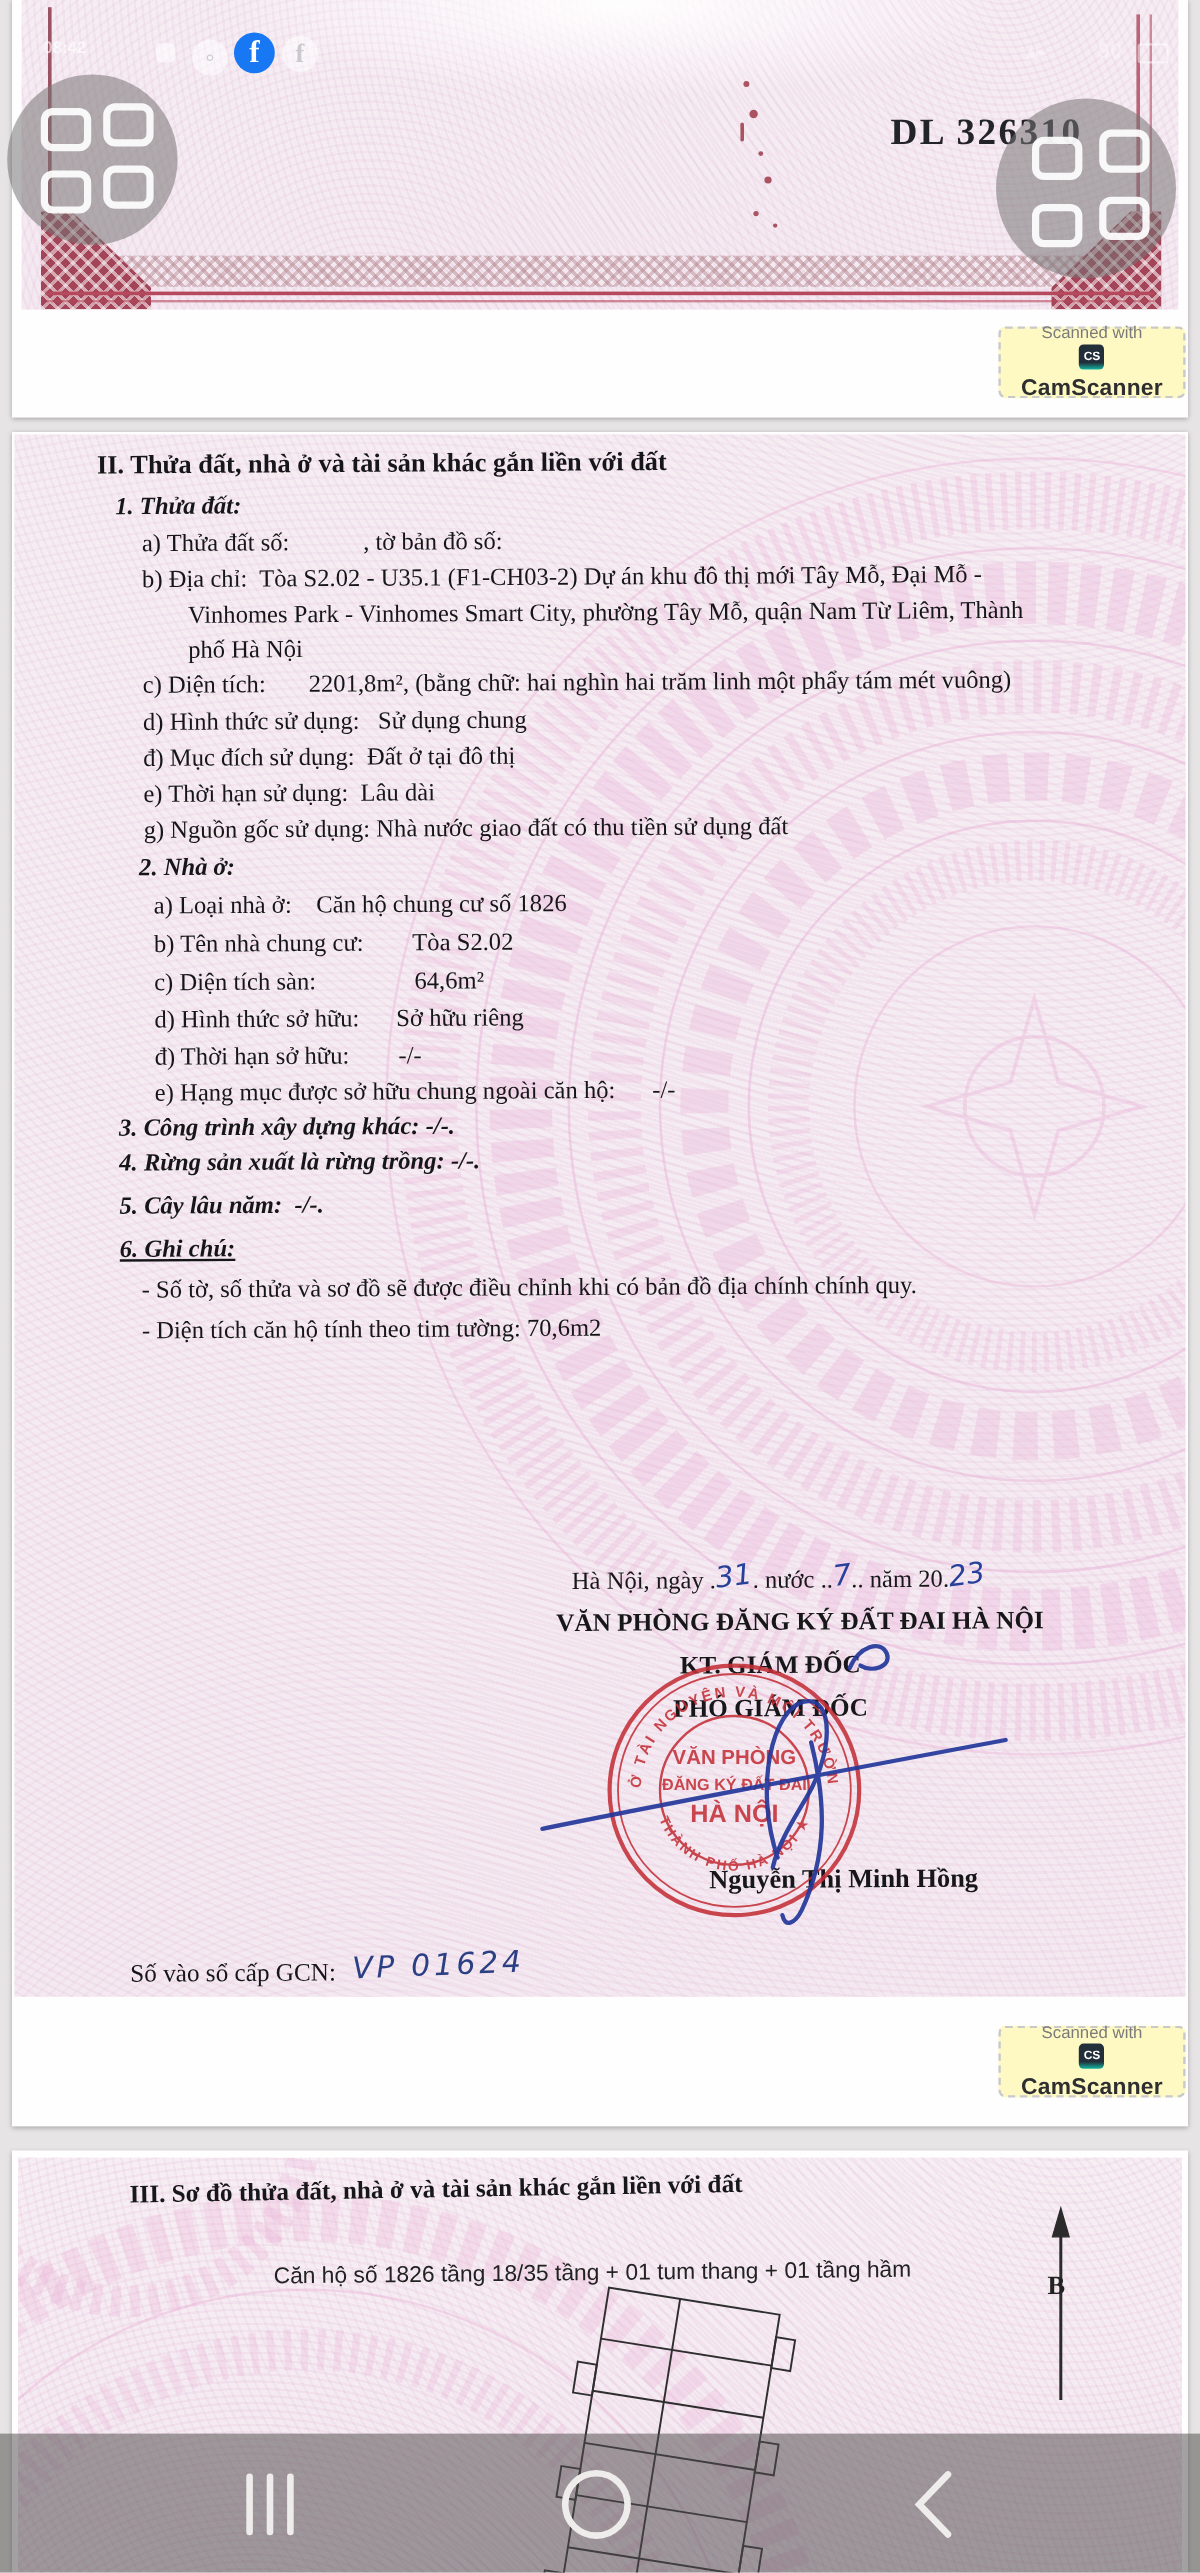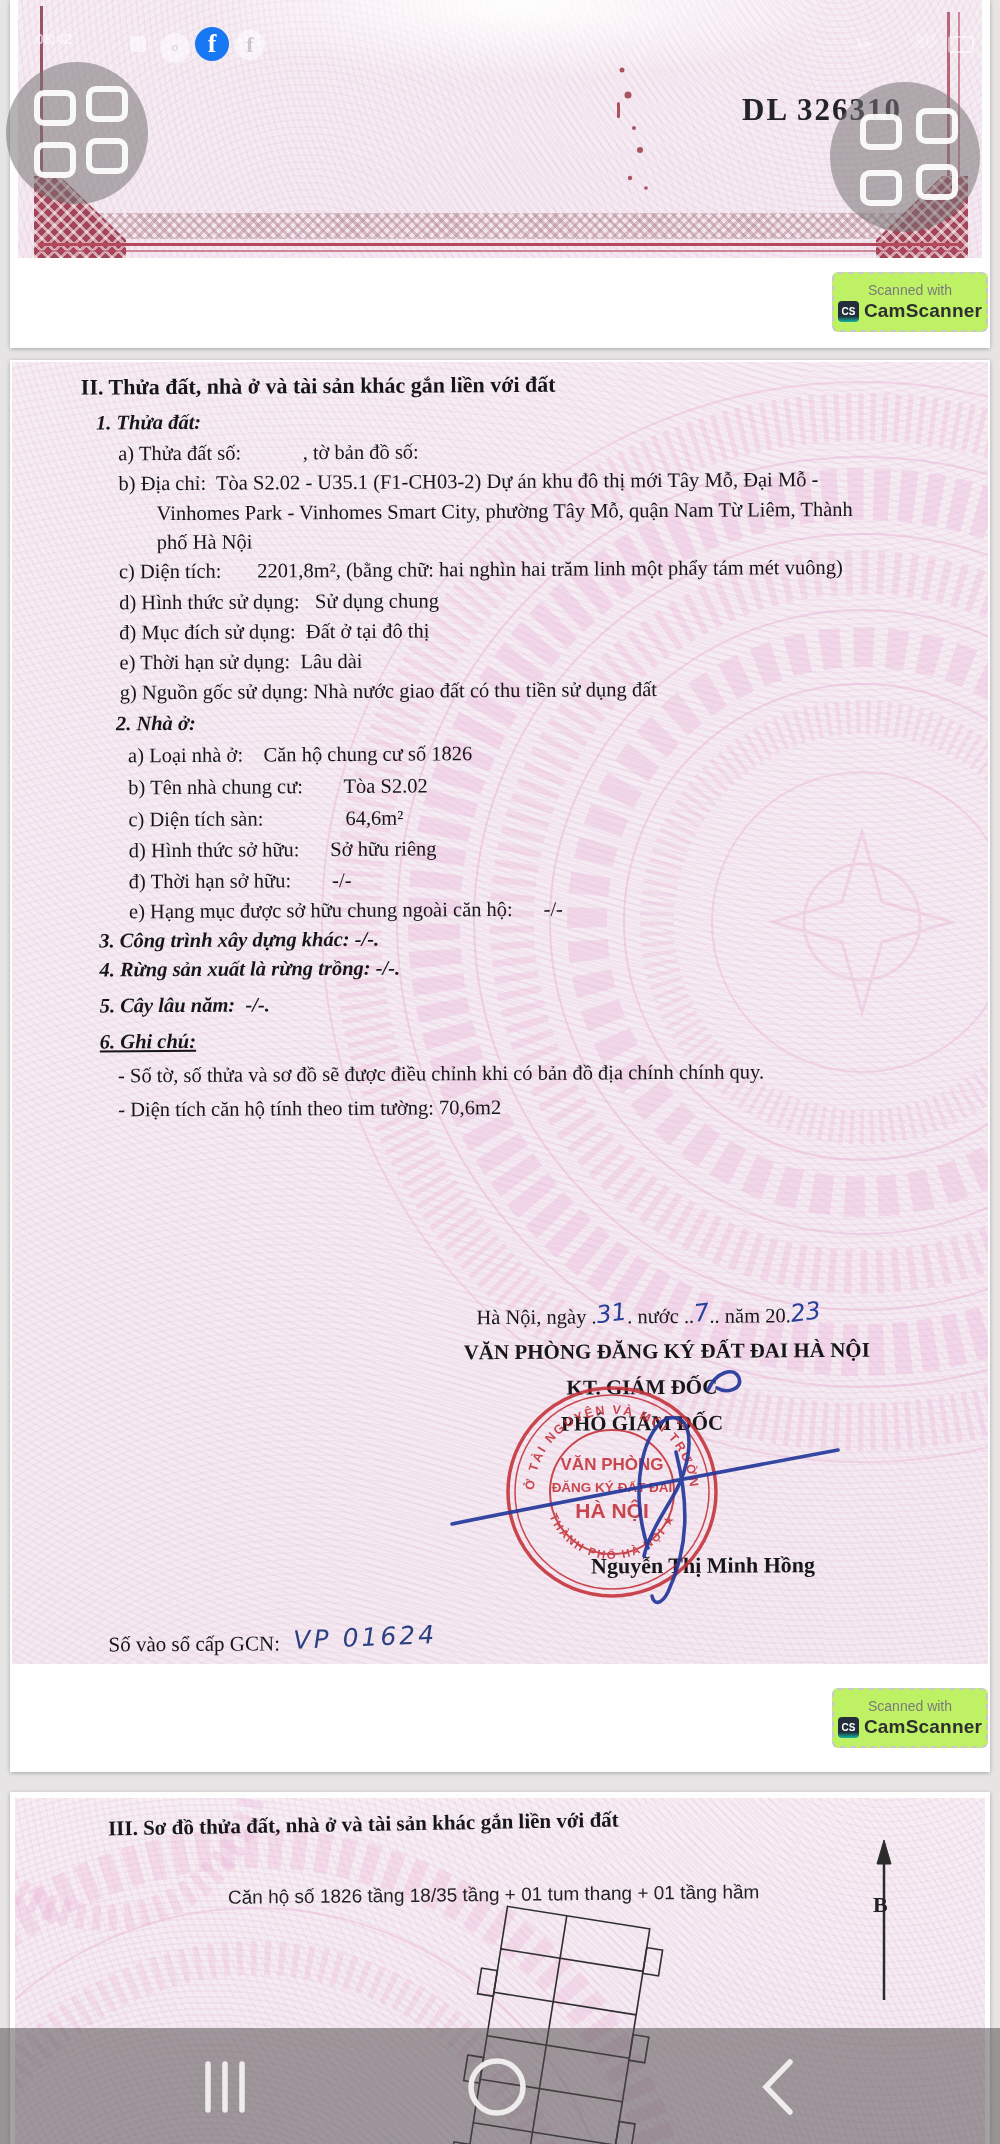--- a/index.html
+++ b/index.html
@@ -47,25 +47,25 @@
 
   
   .faint{position:absolute;color:rgba(255,255,255,.62);font-family:"Liberation Sans",sans-serif;font-weight:700;}
   .fb{position:absolute;width:34px;height:34px;border-radius:50%;background:#1877f2;color:#fff;
       display:flex;align-items:center;justify-content:center;font-family:"Liberation Serif",serif;
       font-weight:700;font-size:26px;line-height:1;}
   .fbghost{position:absolute;width:30px;height:30px;border-radius:50%;background:rgba(255,255,255,.5);color:rgba(190,190,195,.8);
       display:flex;align-items:center;justify-content:center;font-family:"Liberation Serif",serif;font-weight:700;font-size:22px;}
 
   
-  .csbadge{position:absolute;width:152px;height:56px;background:#bef264;border:2px dashed #c9c9c9;border-radius:6px;
+  .csbadge{position:absolute;width:152px;height:56px;background:#fef9c3;border:2px dashed #c9c9c9;border-radius:6px;
            display:flex;flex-direction:column;align-items:center;justify-content:center;gap:2px;
            font-family:"Liberation Sans",sans-serif;}
   .cs1{font-size:14px;color:#7a7a7a;}
-  .cs2{display:flex;align-items:center;gap:5px;}
+  .cs2{display:flex;align-items:center;gap:5px;flex-direction:column;}
   .csicon{width:21px;height:21px;border-radius:4px;display:flex;align-items:center;justify-content:center;
           background:linear-gradient(180deg,#222e39 0 72%,#12b7a2 100%);color:#fff;font-size:10px;font-weight:700;}
   .csname{font-size:19px;font-weight:700;color:#2e2e30;letter-spacing:.2px;}
 
   
   .dlayer{position:absolute;left:0;top:0;width:1000px;height:2144px;transform:rotate(-.35deg);}
   .dline{position:absolute;font-size:20.5px;white-space:pre;color:#161618;}
   .bi{font-weight:700;font-style:italic;}
   .title2{font-size:22px;font-weight:700;}
 

